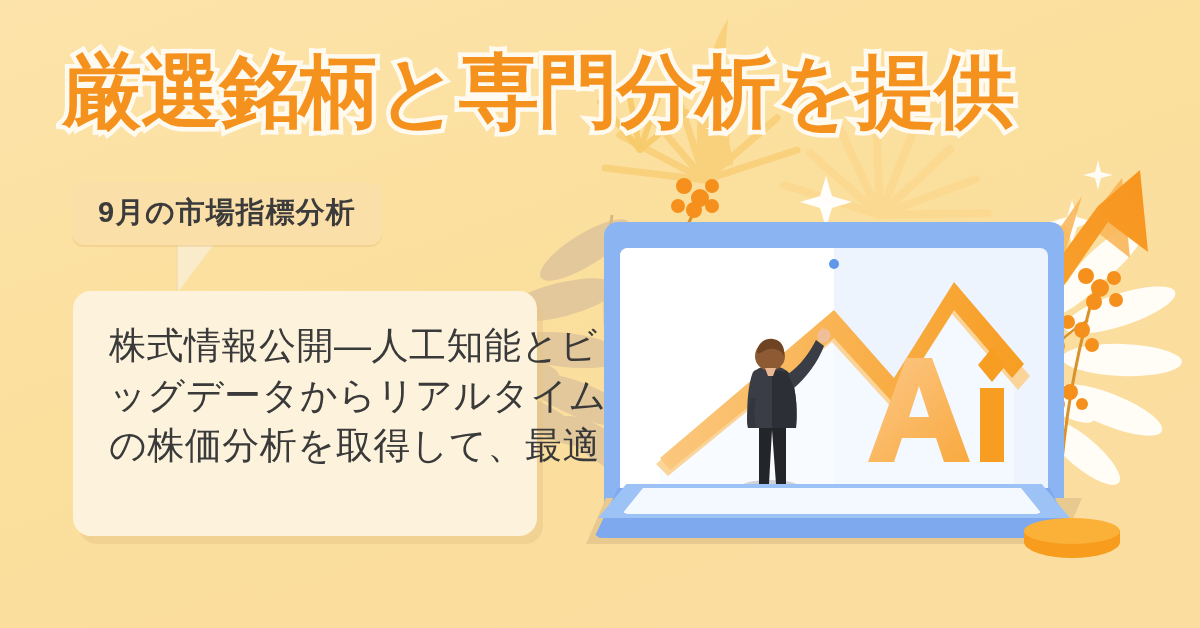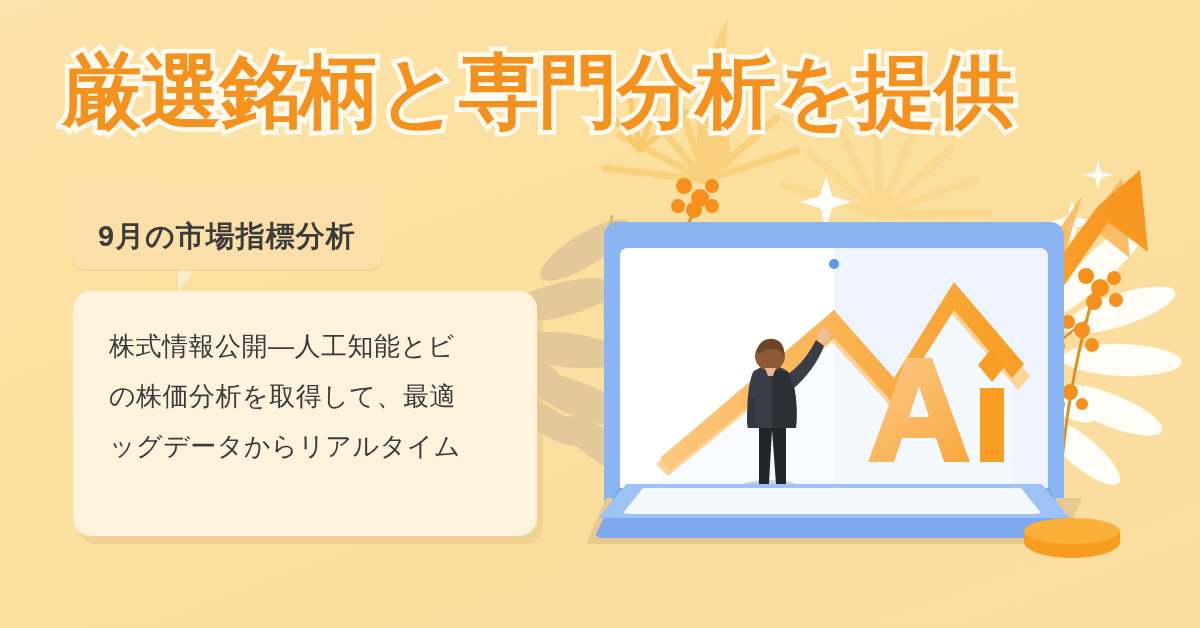--- a/index.html
+++ b/index.html
@@ -30,21 +30,21 @@
     color:#e8a93f;opacity:.35;white-space:nowrap;
   }
 
   
   .badge{
     position:absolute;left:72px;top:182px;
     background:#fbdfa8;border-radius:12px;
     padding:11px 26px 12px 26px;
     box-shadow:0 2px 0 rgba(226,186,118,.35);
   }
-  .badge-text{font-size:29px;font-weight:700;color:#3b3b3b;letter-spacing:1px;white-space:nowrap;margin-top:24px;}
+  .badge-text{font-size:29px;font-weight:700;color:#3b3b3b;letter-spacing:1px;white-space:nowrap;}
   .badge-tail{
     position:absolute;left:178px;top:236px;width:0;height:0;
     border-left:0 solid transparent;
     border-top:56px solid #faeccb;
     border-right:42px solid transparent;
     filter:none;
   }
   .badge-tail2{
     position:absolute;left:176px;top:236px;width:0;height:0;
     border-top:58px solid #f0dcb0;
@@ -53,21 +53,21 @@
   }
 
   
   .card{
     position:absolute;left:73px;top:291px;width:464px;height:245px;
     background:#fdf3dc;border-radius:18px;
     box-shadow:6px 8px 0 rgba(231,196,133,.45);
   }
   .card-text{
     position:absolute;left:36px;top:30px;width:400px;
-    font-size:26px;line-height:50px;color:#3a3a3a;letter-spacing:.5px;
+    font-size:37px;line-height:50px;color:#3a3a3a;letter-spacing:.5px;
   }
   .card-text div{white-space:nowrap;}
 
   
   .laptop{position:absolute;left:604px;top:222px;width:460px;height:320px;}
   .lid{
     position:absolute;left:0;top:0;width:460px;height:292px;
     background:#8ab4f2;border-radius:14px;
   }
   .lid-inner{
@@ -258,22 +258,22 @@
 
   <div class="badge-tail2"></div>
   <div class="badge-tail"></div>
   <div class="badge">
     <div class="badge-text">9月の市場指標分析</div>
   </div>
 
   <div class="card">
     <div class="card-text">
       <div>株式情報公開—人工知能とビ</div>
+      <div>ッグデータからリアルタイム</div>
       <div>の株価分析を取得して、最適</div>
-      <div>ッグデータからリアルタイム</div>
     </div>
   </div>
 
   <div class="laptop">
     <div class="lid">
       <div class="lid-inner">
         <div class="screen-left"></div>
         <svg width="428" height="250" viewBox="0 0 428 250" style="position:absolute;left:0;top:0;">
           <defs>
             <linearGradient id="gLine" x1="0" y1="0" x2="1" y2="0">

